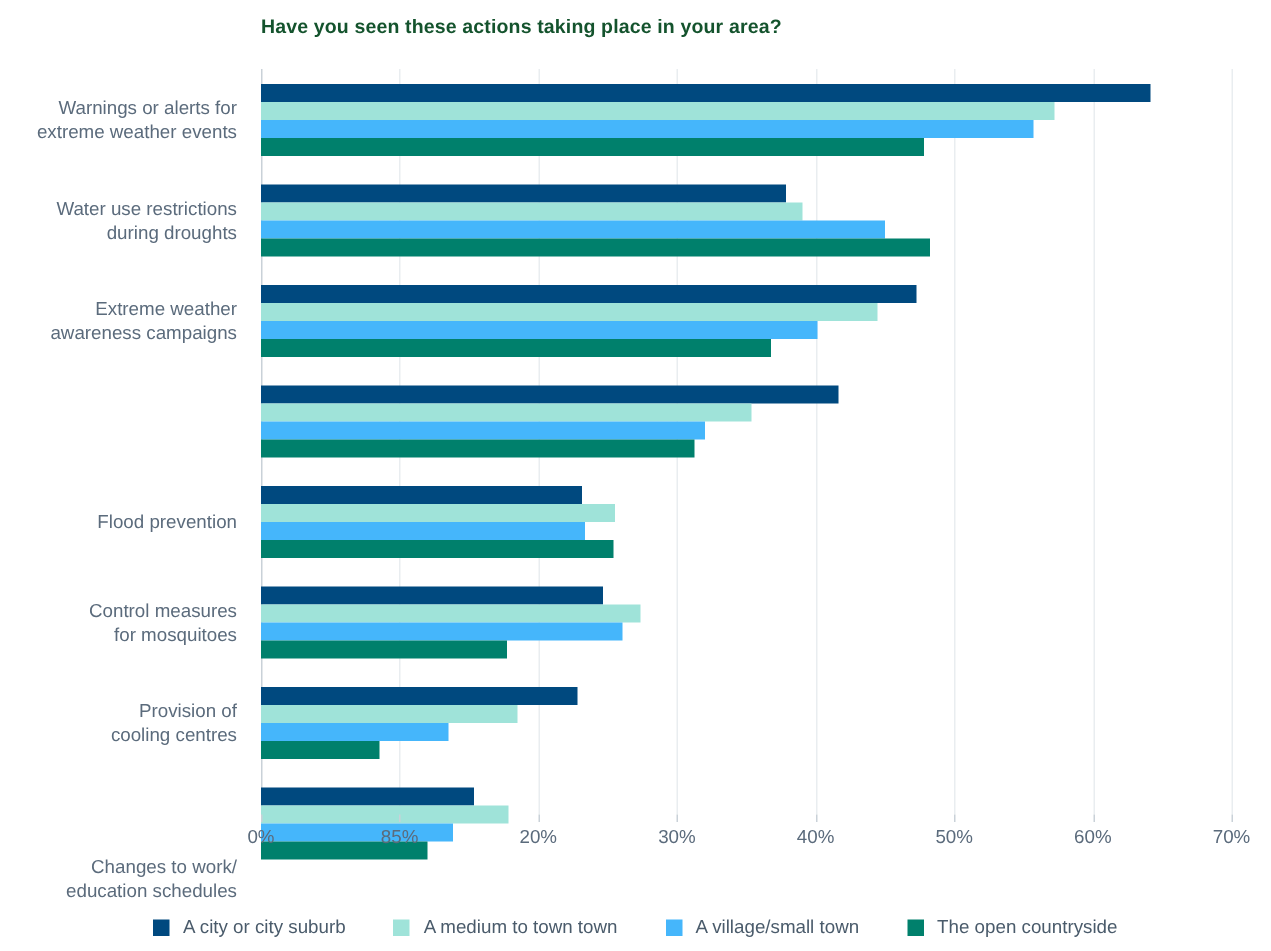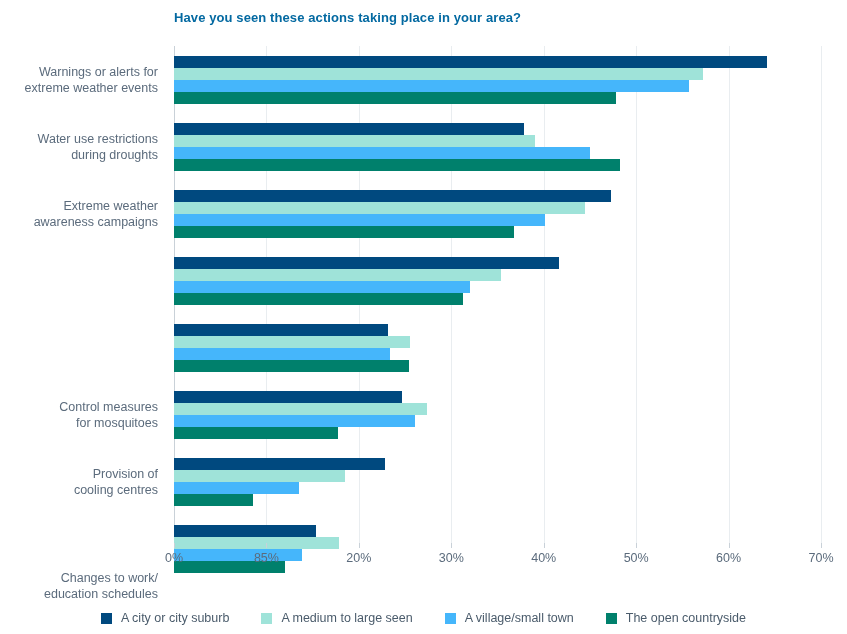--- a/index.html
+++ b/index.html
@@ -23,21 +23,21 @@
     height: 634px;
   }
 
   
   #chart-title {
     position: absolute;
     left: 174px;
     top: 10px;
     font-size: 13px;
     font-weight: bold;
-    color: #0369a1;
+    color: #14532d;
     letter-spacing: 0.1px;
     white-space: nowrap;
   }
 
   
   #plot-area {
     position: absolute;
     left: 174px;
     top: 46px;
     width: 647px;   
@@ -151,20 +151,21 @@
 
   <div id="chart-title">Have you seen these actions taking place in your area?</div>
 
   <div id="y-axis-labels">
       <div class="cat-label" style="top: 85px;">Water use restrictions
 during droughts</div>
       <div class="cat-label" style="top: 18px;">Warnings or alerts for
 extreme weather events</div>
       <div class="cat-label" style="top: 152px;">Extreme weather
 awareness campaigns</div>
+      <div class="cat-label" style="top: 294px;">Flood prevention</div>
       <div class="cat-label" style="top: 353px;">Control measures
 for mosquitoes</div>
       <div class="cat-label" style="top: 420px;">Provision of
 cooling centres</div>
       <div class="cat-label" style="top: 487px; margin-top: 37px;">Changes to work/
 education schedules</div>
     </div>
 
   <div id="plot-area">
       <div class="gridline axis-zero" style="left: 0px;"></div>
@@ -244,21 +245,21 @@
       <div class="tick-label" style="left: 647px;">70%</div>
     </div>
 
   <div id="legend">
       <div class="legend-item">
         <span class="legend-swatch" style="background: rgb(0, 73, 127);"></span>
         <span class="legend-label">A city or city suburb</span>
       </div>
       <div class="legend-item">
         <span class="legend-swatch" style="background: rgb(159, 227, 217);"></span>
-        <span class="legend-label">A medium to large seen</span>
+        <span class="legend-label">A medium to town town</span>
       </div>
       <div class="legend-item">
         <span class="legend-swatch" style="background: rgb(69, 182, 251);"></span>
         <span class="legend-label">A village/small town</span>
       </div>
       <div class="legend-item">
         <span class="legend-swatch" style="background: rgb(0, 128, 108);"></span>
         <span class="legend-label">The open countryside</span>
       </div>
     </div>

